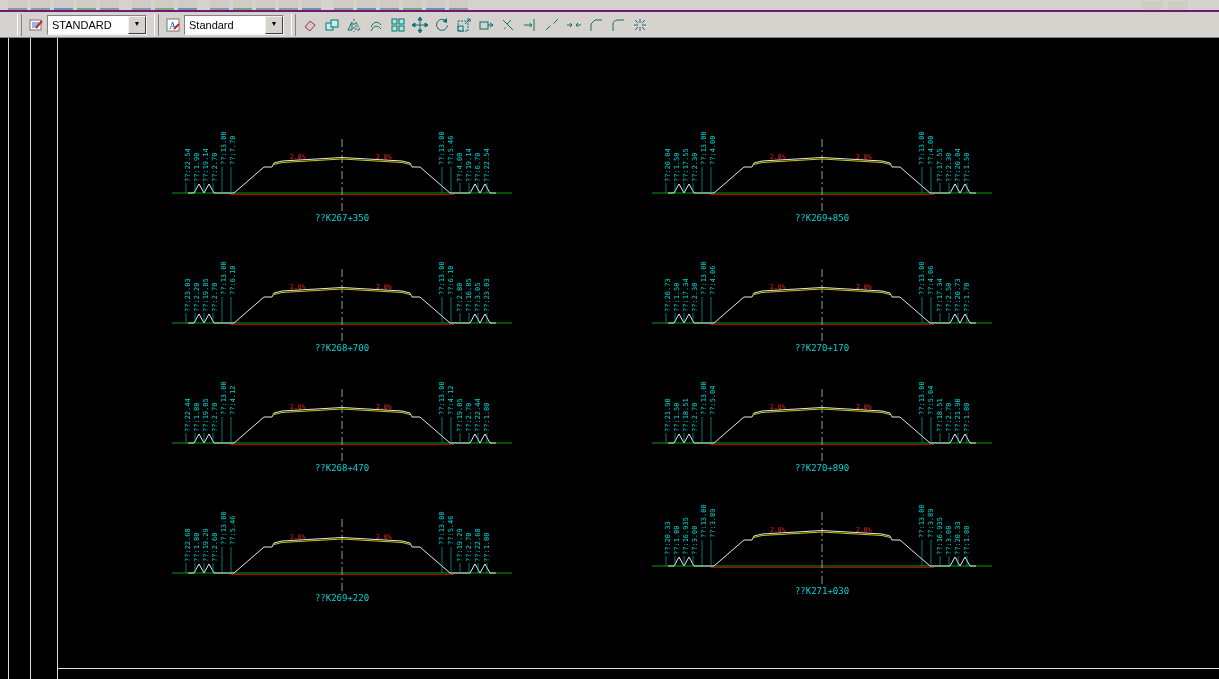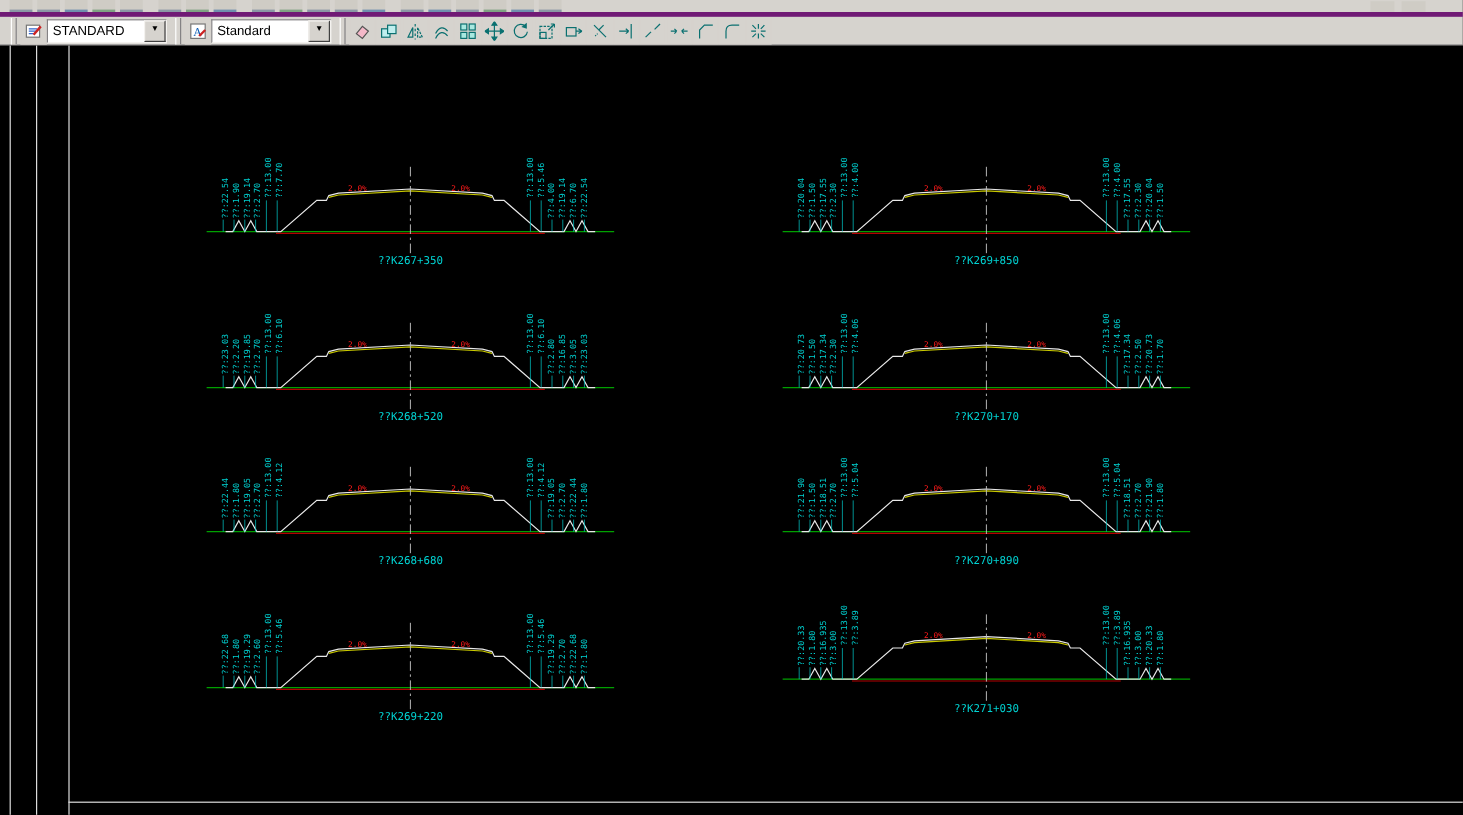--- a/index.html
+++ b/index.html
@@ -12,23 +12,23 @@
   .toolbar-top .stubs{display:flex;align-items:flex-end;height:10px;padding-left:6px;}
   .stub{width:19px;height:9px;margin:0 2px;background:#cfccc5;
         border-bottom:2px solid #8a97a5;}
   .stub:nth-child(3n){border-bottom-color:#6f8fae;}
   .stub:nth-child(4n){border-bottom-color:#7fa383;}
   .stub-right{position:absolute;top:1px;width:20px;height:9px;background:#cfccc5;
               border-bottom:2px solid #0a7070;}
   .sep-gap{width:9px;height:9px;}
 
   .toolbar-row{position:absolute;top:10px;left:0;width:1219px;height:28px;
-               background:#d6d3ce;border-top:4px solid #701a75;
+               background:#d6d3ce;border-top:2px solid #701a75;
                border-bottom:1px solid #848284;
-               display:flex;align-items:center;padding-left:6px;box-sizing:border-box;}
+               display:flex;align-items:center;padding-left:14px;box-sizing:border-box;}
   .grip{width:3px;height:22px;margin:0 3px;background:#d6d3ce;
         border-left:1px solid #fff;border-right:1px solid #848284;}
   .tb-btn{width:22px;height:22px;background:#d6d3ce;border:1px solid #d6d3ce;
           padding:1px;margin:0;display:flex;align-items:center;justify-content:center;}
   .tb-btn svg{display:block;}
   .combo{display:flex;align-items:center;justify-content:space-between;
          width:100px;height:20px;background:#fff;
          border:1px solid;border-color:#848284 #f4f2ef #f4f2ef #848284;
          font:11px "Liberation Sans",sans-serif;padding-left:4px;box-sizing:border-box;
          margin-right:4px;}
@@ -352,21 +352,21 @@
         <line x1="50" y1="80" x2="50" y2="54"></line>
           <line x1="59" y1="80" x2="59" y2="54"></line>
         <line x1="270" y1="80" x2="270" y2="54"></line>
           <line x1="279" y1="80" x2="279" y2="54"></line>
         <line x1="288" y1="80" x2="288" y2="70"></line>
           <line x1="297" y1="80" x2="297" y2="70"></line>
         <line x1="306" y1="80" x2="306" y2="70"></line>
           <line x1="315" y1="80" x2="315" y2="70"></line>
       </g>
     </svg>
-    <div class="caption">??K268+520</div>
+    <div class="caption">??K268+700</div>
   <span class="vlabel" style="left: 12px; top: 69px;">??:23.03</span>
       <span class="vlabel" style="left: 21px; top: 69px;">??:2.20</span>
       <span class="vlabel" style="left: 30px; top: 69px;">??:19.85</span>
       <span class="vlabel" style="left: 39px; top: 69px;">??:2.70</span>
       <span class="vlabel" style="left: 48px; top: 52px;">??:13.00</span>
       <span class="vlabel" style="left: 57px; top: 52px;">??:6.10</span>
       <span class="vlabel" style="left: 266px; top: 52px;">??:13.00</span>
       <span class="vlabel" style="left: 275px; top: 52px;">??:6.10</span>
       <span class="vlabel" style="left: 284px; top: 69px;">??:2.80</span>
       <span class="vlabel" style="left: 293px; top: 69px;">??:16.85</span>
@@ -438,21 +438,21 @@
         <line x1="50" y1="80" x2="50" y2="54"></line>
           <line x1="59" y1="80" x2="59" y2="54"></line>
         <line x1="270" y1="80" x2="270" y2="54"></line>
           <line x1="279" y1="80" x2="279" y2="54"></line>
         <line x1="288" y1="80" x2="288" y2="70"></line>
           <line x1="297" y1="80" x2="297" y2="70"></line>
         <line x1="306" y1="80" x2="306" y2="70"></line>
           <line x1="315" y1="80" x2="315" y2="70"></line>
       </g>
     </svg>
-    <div class="caption">??K268+680</div>
+    <div class="caption">??K268+470</div>
   <span class="vlabel" style="left: 12px; top: 69px;">??:22.44</span>
       <span class="vlabel" style="left: 21px; top: 69px;">??:1.80</span>
       <span class="vlabel" style="left: 30px; top: 69px;">??:19.05</span>
       <span class="vlabel" style="left: 39px; top: 69px;">??:2.70</span>
       <span class="vlabel" style="left: 48px; top: 52px;">??:13.00</span>
       <span class="vlabel" style="left: 57px; top: 52px;">??:4.12</span>
       <span class="vlabel" style="left: 266px; top: 52px;">??:13.00</span>
       <span class="vlabel" style="left: 275px; top: 52px;">??:4.12</span>
       <span class="vlabel" style="left: 284px; top: 69px;">??:19.05</span>
       <span class="vlabel" style="left: 293px; top: 69px;">??:2.70</span>

